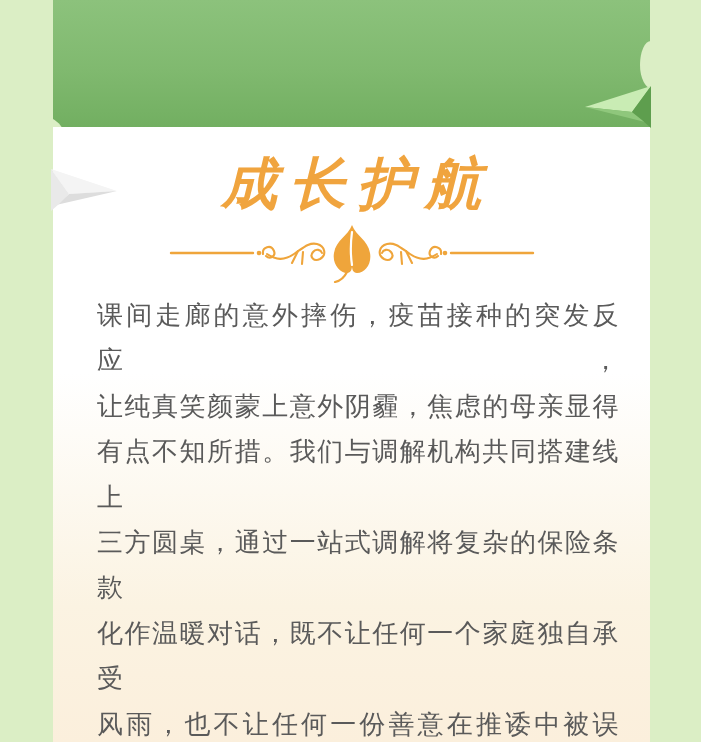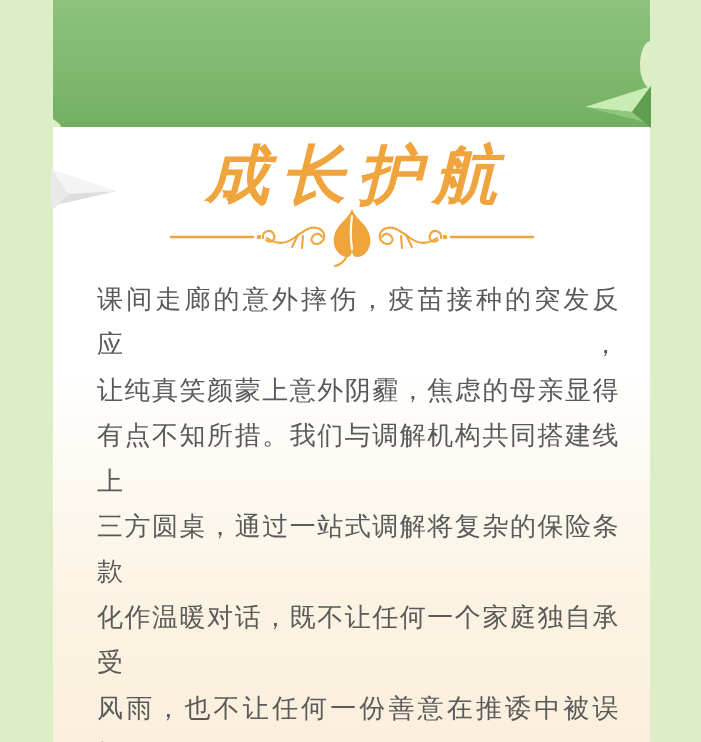--- a/index.html
+++ b/index.html
@@ -13,26 +13,26 @@
   .green-panel{
     position:absolute;left:53px;top:0;width:597px;height:127px;
     background:linear-gradient(180deg,#8CC27C 0%,#80B96F 55%,#72AF61 100%);
   }
   .card{
     position:absolute;left:53px;top:127px;width:597px;height:615px;
     background:linear-gradient(180deg,#FFFFFF 0%,#FFFFFF 40%,#FBF3E2 78%,#FBEFDC 100%);
   }
   .card-inner{position:relative;width:100%;height:100%;}
   .title{
-    margin:0;padding-top:18px;
+    margin:8px;padding-top:18px;
     text-align:center;
     font-family:"Liberation Serif", serif;
     font-style:italic;
     font-weight:bold;
-    font-size:64px;line-height:62px;
+    font-size:56px;line-height:62px;
     letter-spacing:12px;
     color:#F0A43E;
     text-indent:12px; 
   }
   .divider{display:block;margin:0 auto;}
   .body-text{
     margin:10px 31px 0 44px;
     color:#5A5A5A;
     font-size:26px;
     line-height:45.4px;

